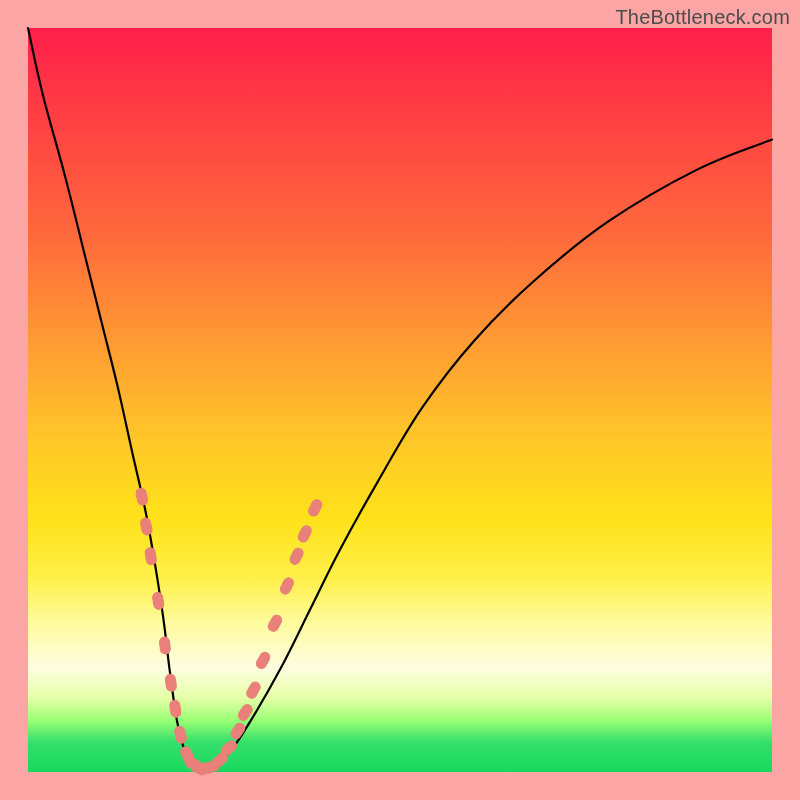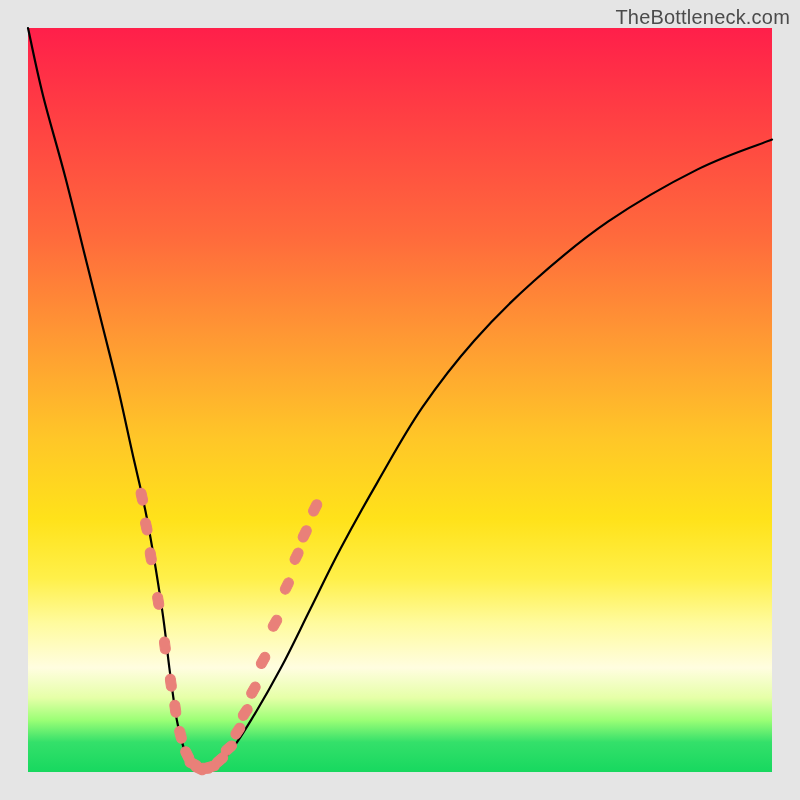--- a/index.html
+++ b/index.html
@@ -8,21 +8,21 @@
     width: 800px;
     height: 800px;
     overflow: hidden;
     background: #000;
     font-family: Arial, Helvetica, sans-serif;
   }
   .frame {
     position: relative;
     width: 800px;
     height: 800px;
-    background: #e5e5e5;
+    background: #fca5a5;
   }
   .plot-area {
     position: absolute;
     left: 28px;
     top: 28px;
     width: 744px;
     height: 744px;
     
     background: linear-gradient(
       to bottom,

